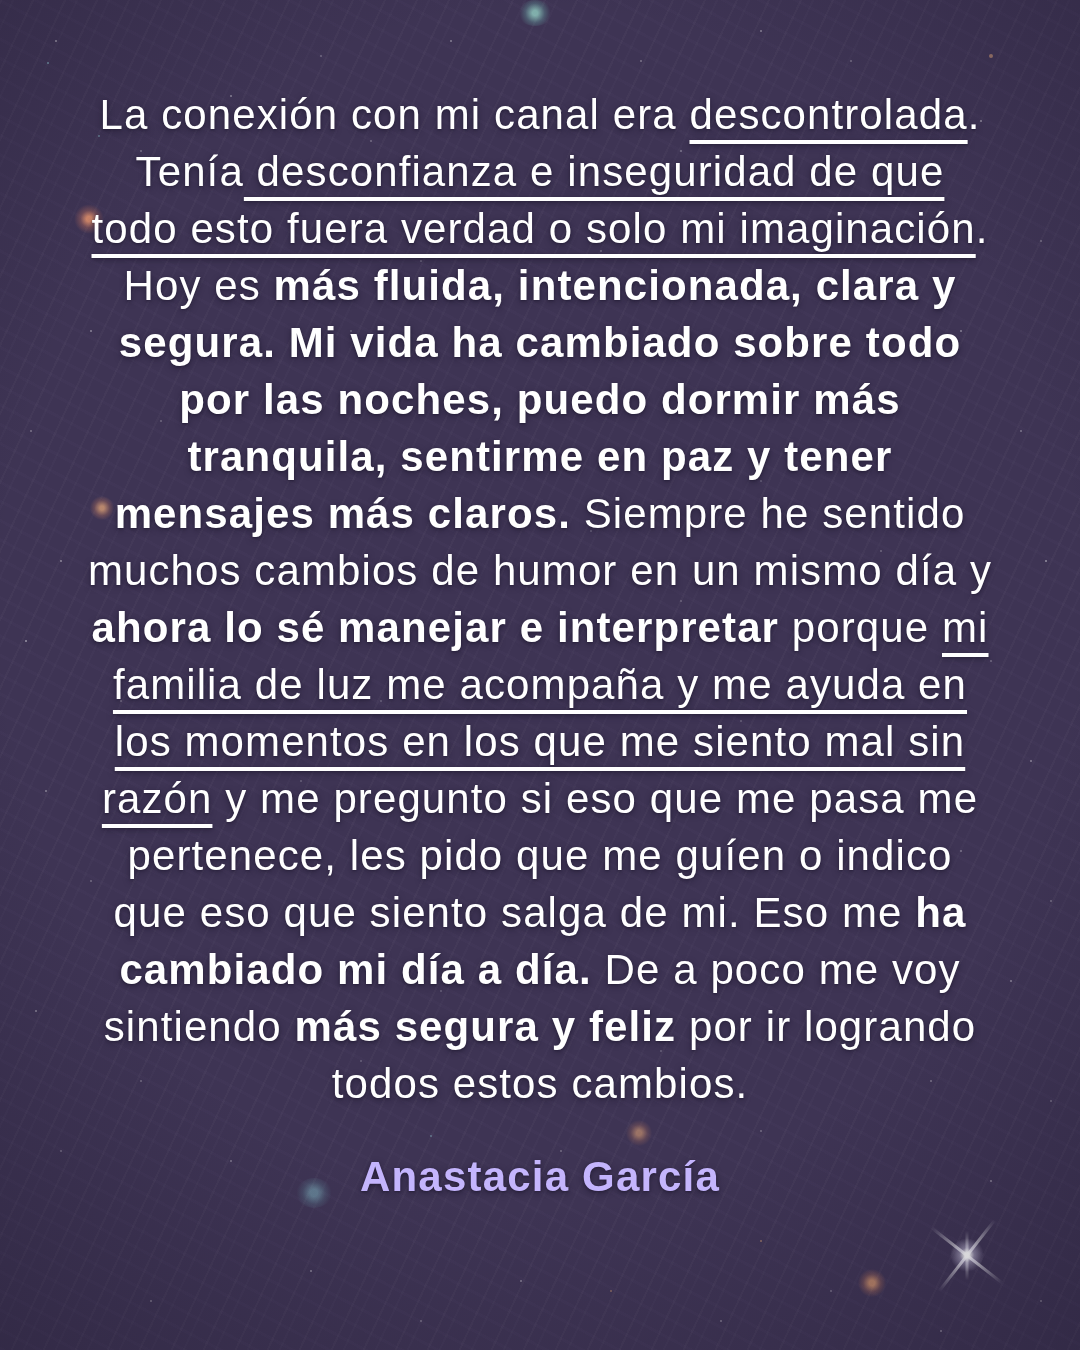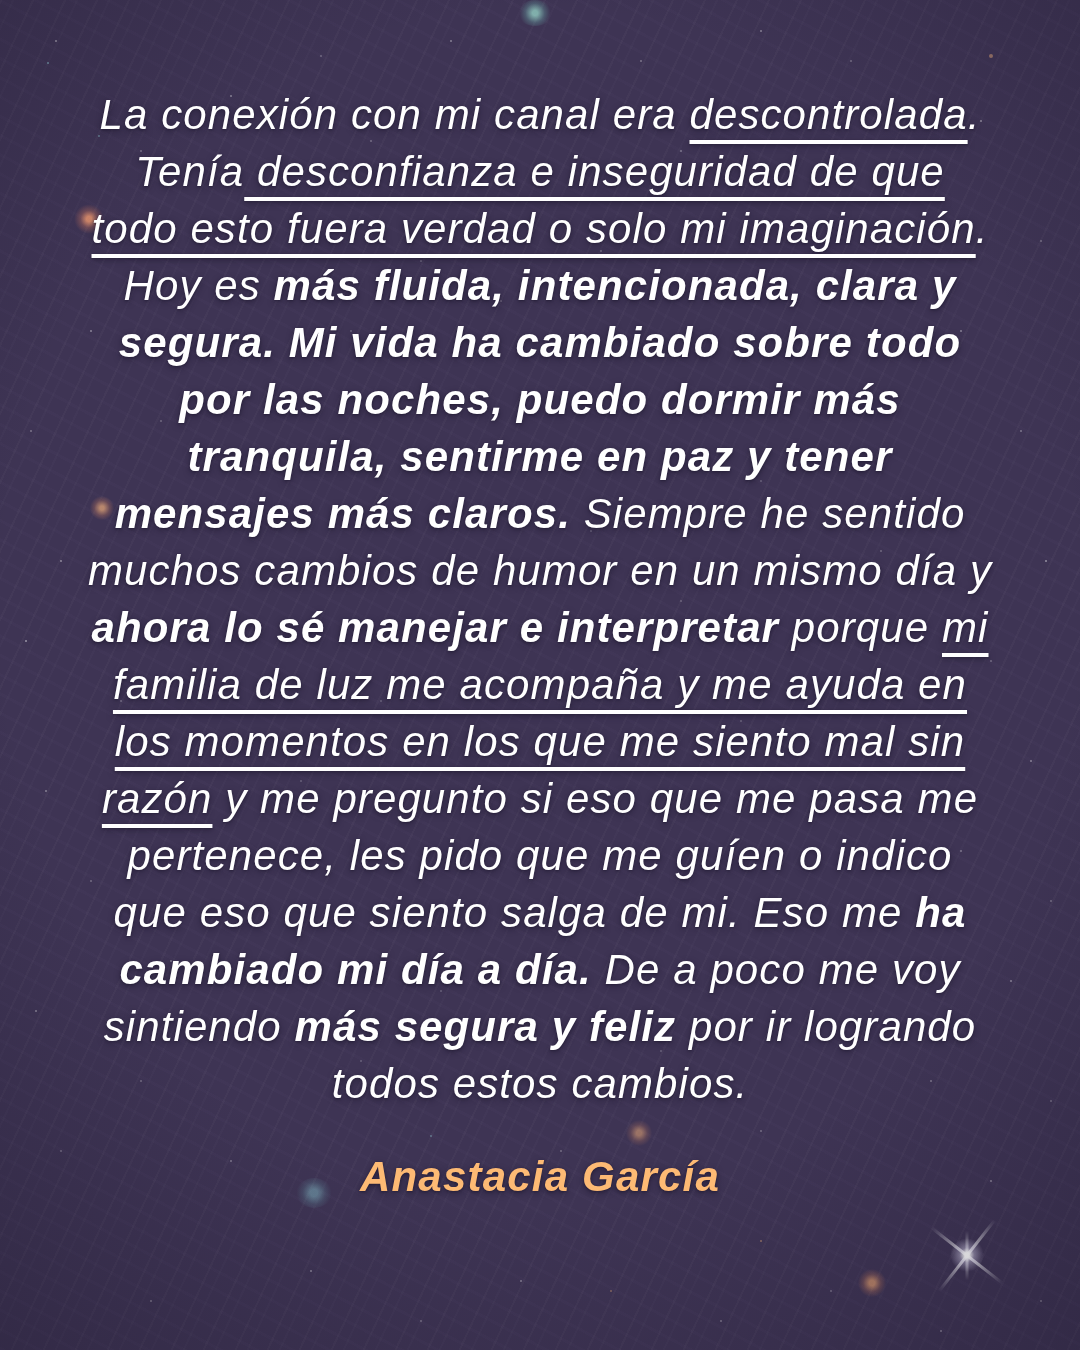--- a/index.html
+++ b/index.html
@@ -6,21 +6,20 @@
     margin: 0;
     padding: 0;
     background: #3e3454;
   }
   .canvas {
     position: relative;
     width: 1080px;
     height: 1350px;
     overflow: hidden;
     font-family: "Liberation Sans", "DejaVu Sans", sans-serif;
-    font-style: italic;
   }
   
   .bg {
     position: absolute;
     inset: 0;
     background:
       conic-gradient(from 20deg at 48% 76%,
         rgba(170,180,220,0.07), transparent 22%,
         rgba(150,160,205,0.05) 45%, transparent 70%,
         rgba(170,180,220,0.07)),
@@ -171,21 +170,21 @@
   }
   .quote .bold { font-weight: 700; }
   .quote .underline {
     text-decoration-line: underline;
     text-decoration-thickness: 4px;
     text-underline-offset: 11px;
     text-decoration-skip-ink: auto;
   }
   .signature {
     margin: 36px 0 0 0;
-    color: #fdba74;
+    color: #c4b5fd;
     font-size: 42px;
     line-height: 57px;
     letter-spacing: 1.2px;
     font-weight: 700;
     text-align: center;
     text-shadow: 0 2px 6px rgba(22,16,38,.55), 0 1px 2px rgba(22,16,38,.35);
   }
 </style>
 </head>
 <body>

